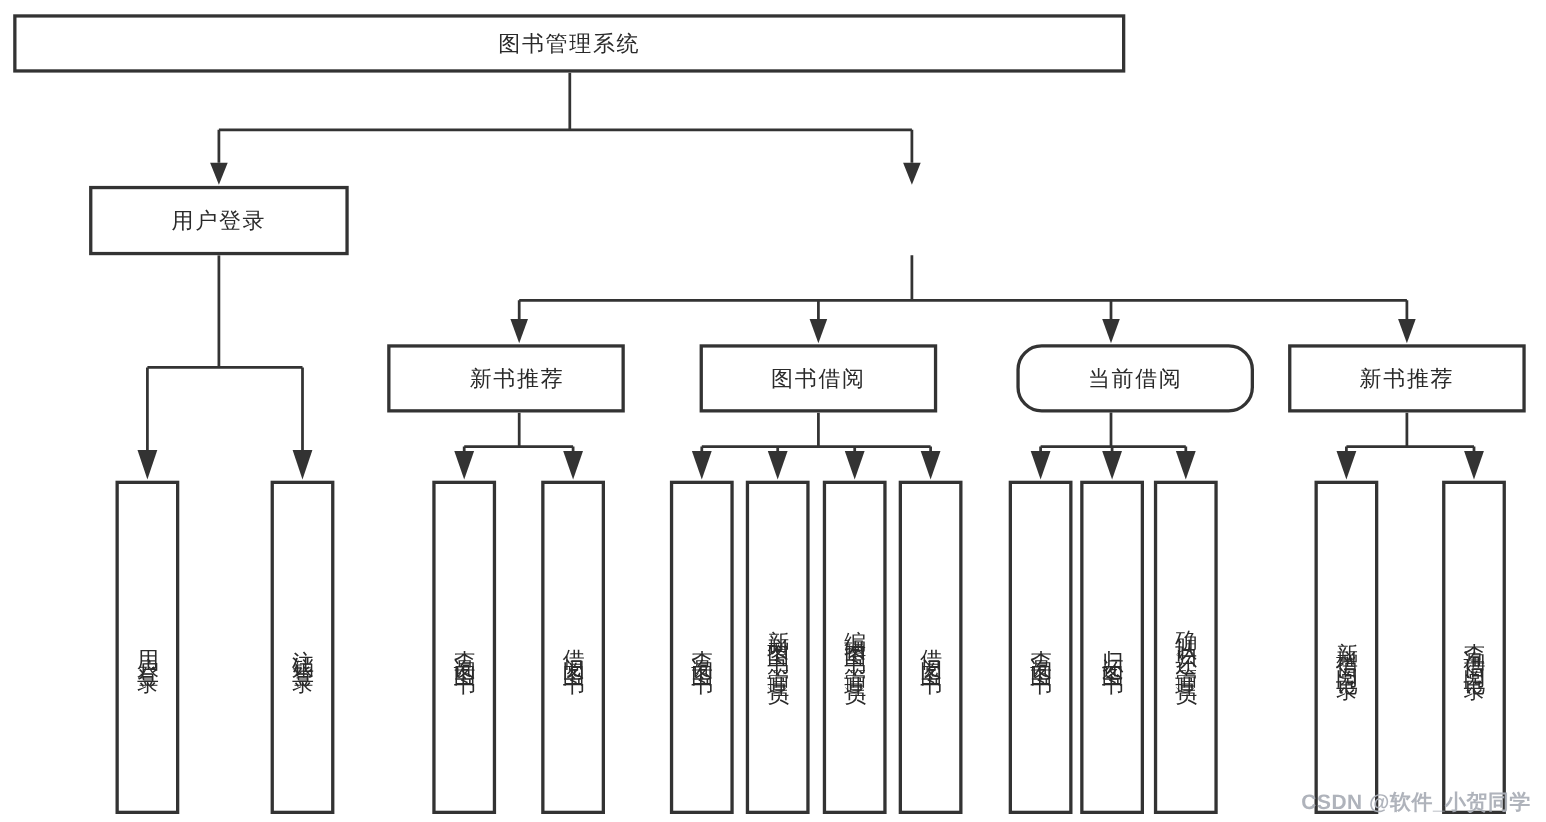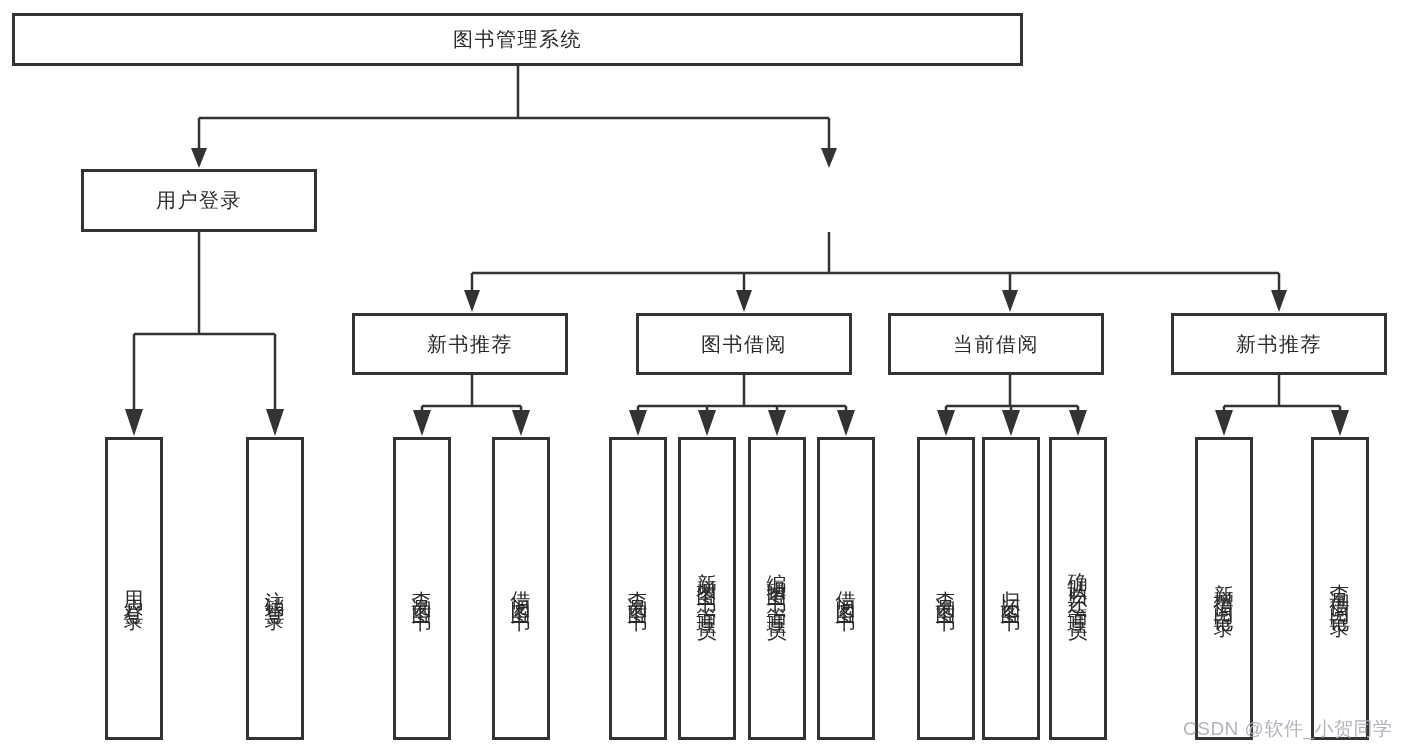--- a/index.html
+++ b/index.html
@@ -21,20 +21,21 @@
   .leaf{
     top:437px;width:58px;height:303px;
     writing-mode:vertical-rl;text-orientation:mixed;
     font-size:20px;letter-spacing:7px;line-height:1;
     display:flex;align-items:center;justify-content:center;
   }
   .watermark{
     position:absolute;left:1183px;top:716px;z-index:5;
     font-size:19px;letter-spacing:0.5px;white-space:nowrap;
     color:rgba(171,175,183,0.95);
+    font-weight:bold;
   }
 </style>
 </head>
 <body>
 
 <div class="canvas">
 
   <svg class="connectors" width="1405" height="747" viewBox="0 0 1405 747" stroke="#333333" stroke-width="2.5" fill="none">
 
     <path d="M518,66 V118 M199,118 H829 M199,118 V148 M829,118 V148"></path>
@@ -70,21 +71,21 @@
     <polygon fill="#333333" stroke="none" points="1215,410 1233,410 1224,436"></polygon>
     <polygon fill="#333333" stroke="none" points="1331,410 1349,410 1340,436"></polygon>
   </svg>
 
   <div class="node hnode root">图书管理系统</div>
 
   <div class="node hnode lvl2" style="left:81px;">用户登录</div>
 
   <div class="node hnode lvl3" style="left:352px;padding-left:20px;">新书推荐</div>
   <div class="node hnode lvl3" style="left:636px;">图书借阅</div>
-  <div class="node hnode lvl3" style="left:888px;">当前借阅</div>
+  <div class="node hnode lvl3" style="left:924px;border-radius:23px;">当前借阅</div>
   <div class="node hnode lvl3" style="left:1171px;">新书推荐</div>
 
   <div class="node leaf" style="left:105px;">用户登录</div>
   <div class="node leaf" style="left:246px;">注销登录</div>
 
   <div class="node leaf" style="left:393px;">查询图书</div>
   <div class="node leaf" style="left:492px;">借阅图书</div>
 
   <div class="node leaf" style="left:609px;">查询图书</div>
   <div class="node leaf" style="left:678px;">新增图书（管理员）</div>

